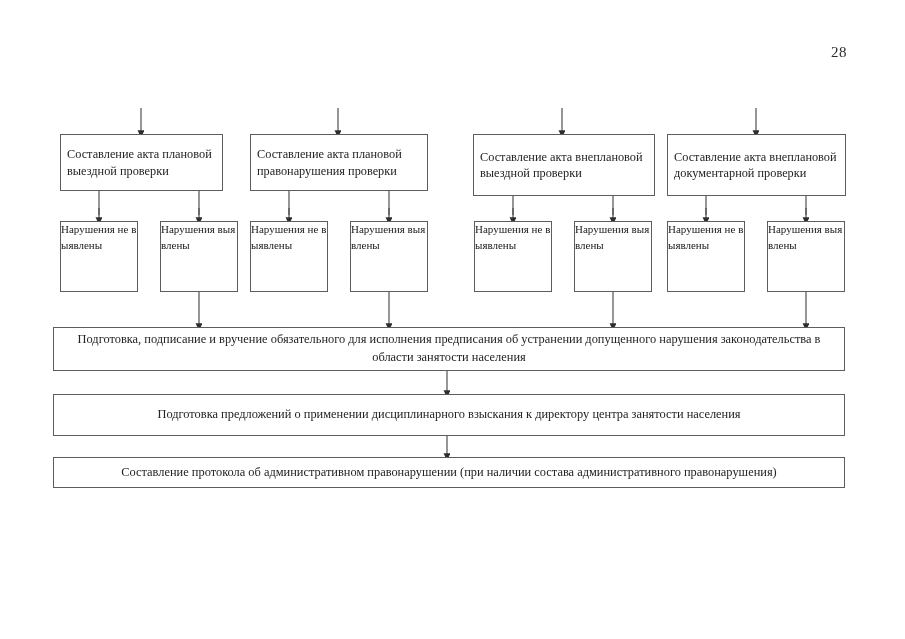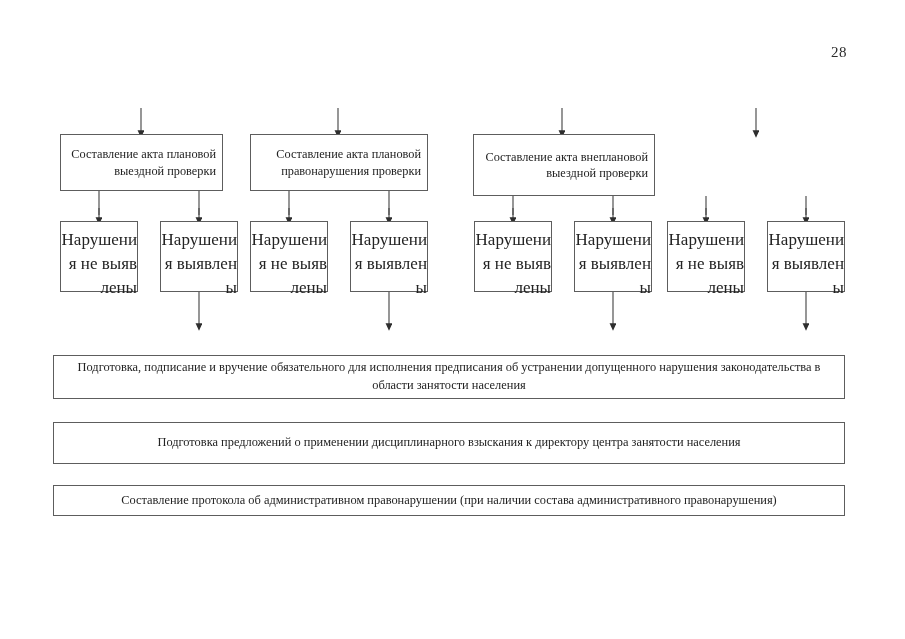--- a/index.html
+++ b/index.html
@@ -40,52 +40,50 @@
     pointer-events: none;
   }
   .node {
     position: absolute;
     box-sizing: border-box;
     border: 1px solid #5d5d5d;
     background: #ffffff;
     display: flex;
     align-items: center;
     justify-content: center;
-    text-align: right;
+    text-align: left;
     color: #232323;
     line-height: 1.32;
   }
   .node-top {
     font-size: 12.3px;
     padding: 2px 6px;
   }
   .node-small {
-    font-size: 17px;
+    font-size: 11px;
     align-items: flex-start;
-    padding-top: 6px;
   }
   .node-small .inner {
     width: 100%;
     word-break: break-all;
     line-height: 1.42;
   }
   .bar {
     position: absolute;
     box-sizing: border-box;
     border: 1px solid #5d5d5d;
     background: #ffffff;
     display: flex;
     align-items: center;
     justify-content: center;
     text-align: center;
     font-size: 12.4px;
     color: #232323;
     line-height: 1.45;
     padding: 2px 14px;
-    margin-top: 28px;
   }
 </style>
 </head>
 <body>
 
 <div id="page">
 
   <div class="page-number">28</div>
 
   <svg class="flow-svg" viewBox="0 0 905 639">
@@ -138,20 +136,23 @@
 
   <div class="node node-top" style="left:60px; top:134px; width:163px; height:57px;">
     <span>Составление акта плановой выездной проверки</span>
   </div>
   <div class="node node-top" style="left:250px; top:134px; width:178px; height:57px;">
     <span>Составление акта плановой правонарушения проверки</span>
   </div>
   <div class="node node-top" style="left:473px; top:134px; width:182px; height:62px;">
     <span>Составление акта внеплановой выездной проверки</span>
   </div>
+  <div class="node node-top" style="left:667px; top:134px; width:179px; height:62px;">
+    <span>Составление акта внеплановой документарной проверки</span>
+  </div>
 
   <div class="node node-small" style="left:60px; top:221px; width:78px; height:71px;">
     <span class="inner">Нарушения не выявлены</span>
   </div>
   <div class="node node-small" style="left:160px; top:221px; width:78px; height:71px;">
     <span class="inner">Нарушения выявлены</span>
   </div>
   <div class="node node-small" style="left:250px; top:221px; width:78px; height:71px;">
     <span class="inner">Нарушения не выявлены</span>
   </div>

